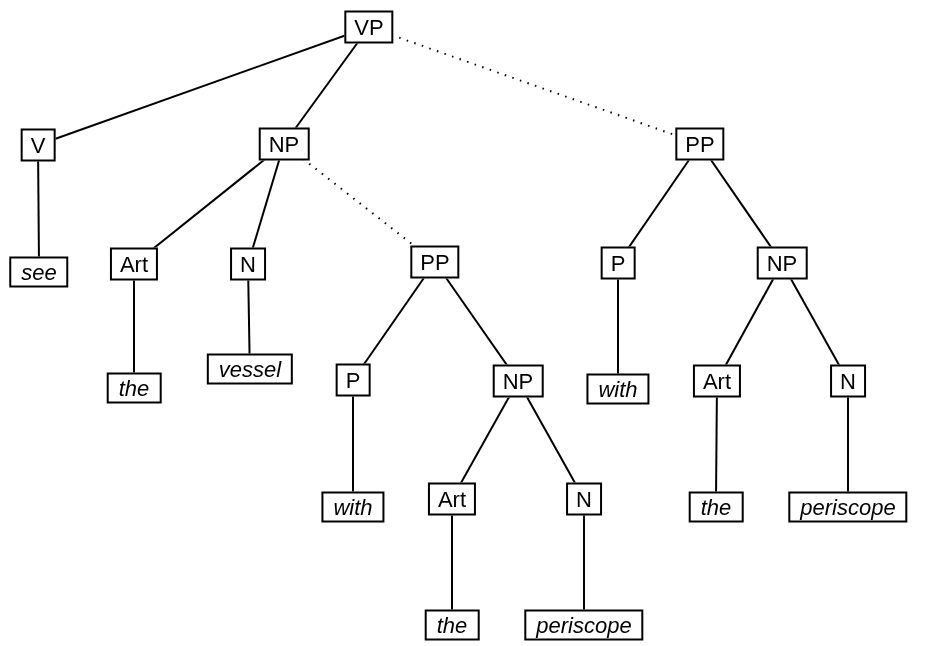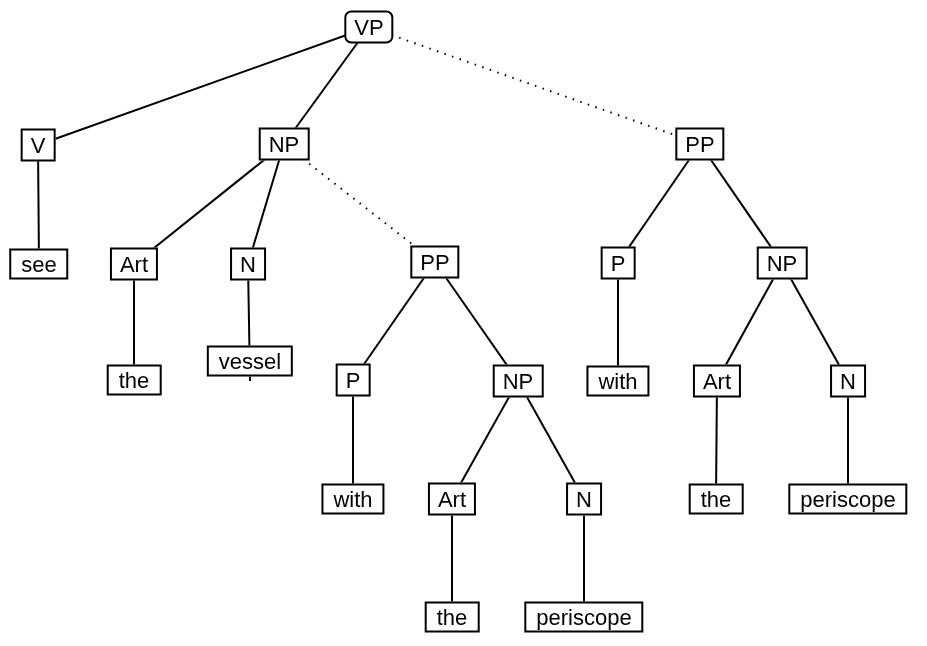--- a/index.html
+++ b/index.html
@@ -37,21 +37,23 @@
     border: 2px solid var(--node-border, #000000);
     color: var(--text-color, #000000);
     font-size: 22px;
     line-height: 27px;
     padding: 1px 8px;
     white-space: nowrap;
     text-align: center;
     box-sizing: border-box;
   }
   .node.word {
+    font-style: italic;
     padding: 0 10px;
+    margin-top: 8px;
   }
 </style>
 </head>
 <body>
 
 <div class="stage" style="--bg-color: #ffffff; --node-fill: #ffffff; --node-border: #000000; --text-color: #000000; --edge-color: #000000;">
   <svg class="edges" width="927" height="646" viewBox="0 0 927 646" xmlns="http://www.w3.org/2000/svg">
       <line x1="369" y1="27" x2="38" y2="145" class="edge solid"></line>
       <line x1="369" y1="27" x2="284" y2="144" class="edge solid"></line>
       <line x1="369" y1="27" x2="700" y2="144" class="edge dotted"></line>
@@ -70,21 +72,21 @@
       <line x1="584" y1="499" x2="584" y2="617" class="edge solid"></line>
       <line x1="700" y1="144" x2="618" y2="263" class="edge solid"></line>
       <line x1="700" y1="144" x2="782" y2="263" class="edge solid"></line>
       <line x1="618" y1="263" x2="618" y2="381" class="edge solid"></line>
       <line x1="782" y1="263" x2="717" y2="381" class="edge solid"></line>
       <line x1="782" y1="263" x2="848" y2="381" class="edge solid"></line>
       <line x1="717" y1="381" x2="716" y2="499" class="edge solid"></line>
       <line x1="848" y1="381" x2="848" y2="499" class="edge solid"></line>
     </svg>
   <div>
-      <div class="node category" style="left: 369px; top: 27px; border-radius: 7px;">VP</div>
+      <div class="node category" style="left: 369px; top: 27px;">VP</div>
       <div class="node category" style="left: 38px; top: 145px;">V</div>
       <div class="node category" style="left: 284px; top: 144px;">NP</div>
       <div class="node category" style="left: 700px; top: 144px;">PP</div>
       <div class="node word" style="left: 39px; top: 264px;">see</div>
       <div class="node category" style="left: 134px; top: 264px;">Art</div>
       <div class="node category" style="left: 248px; top: 264px;">N</div>
       <div class="node category" style="left: 435px; top: 262px;">PP</div>
       <div class="node category" style="left: 618px; top: 263px;">P</div>
       <div class="node category" style="left: 782px; top: 263px;">NP</div>
       <div class="node word" style="left: 134px; top: 380px;">the</div>

